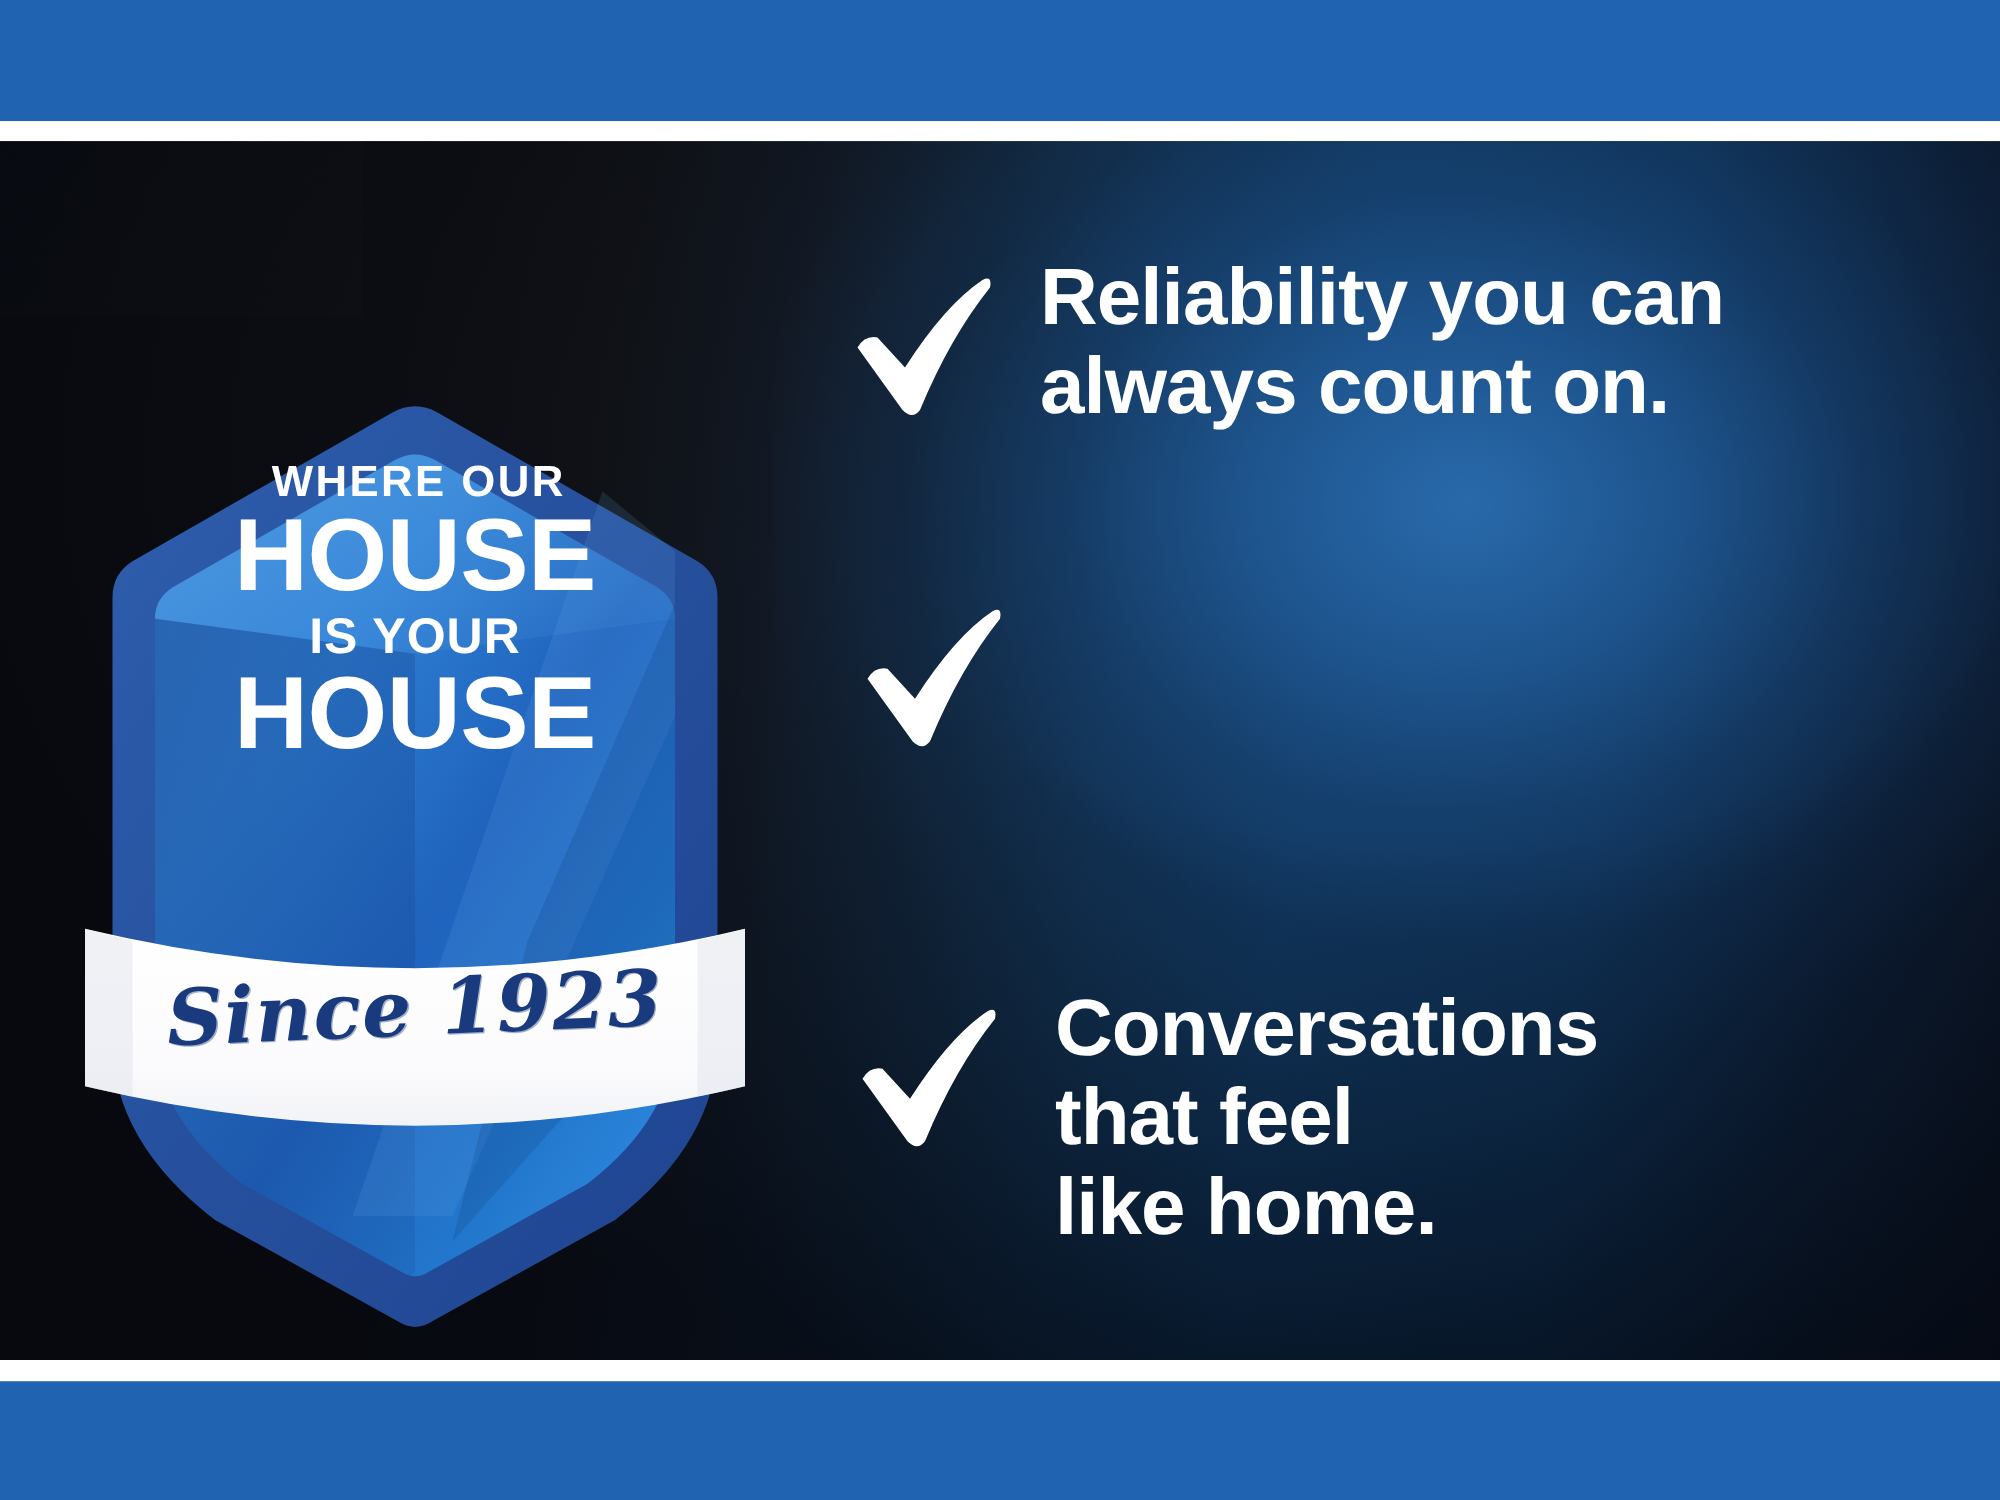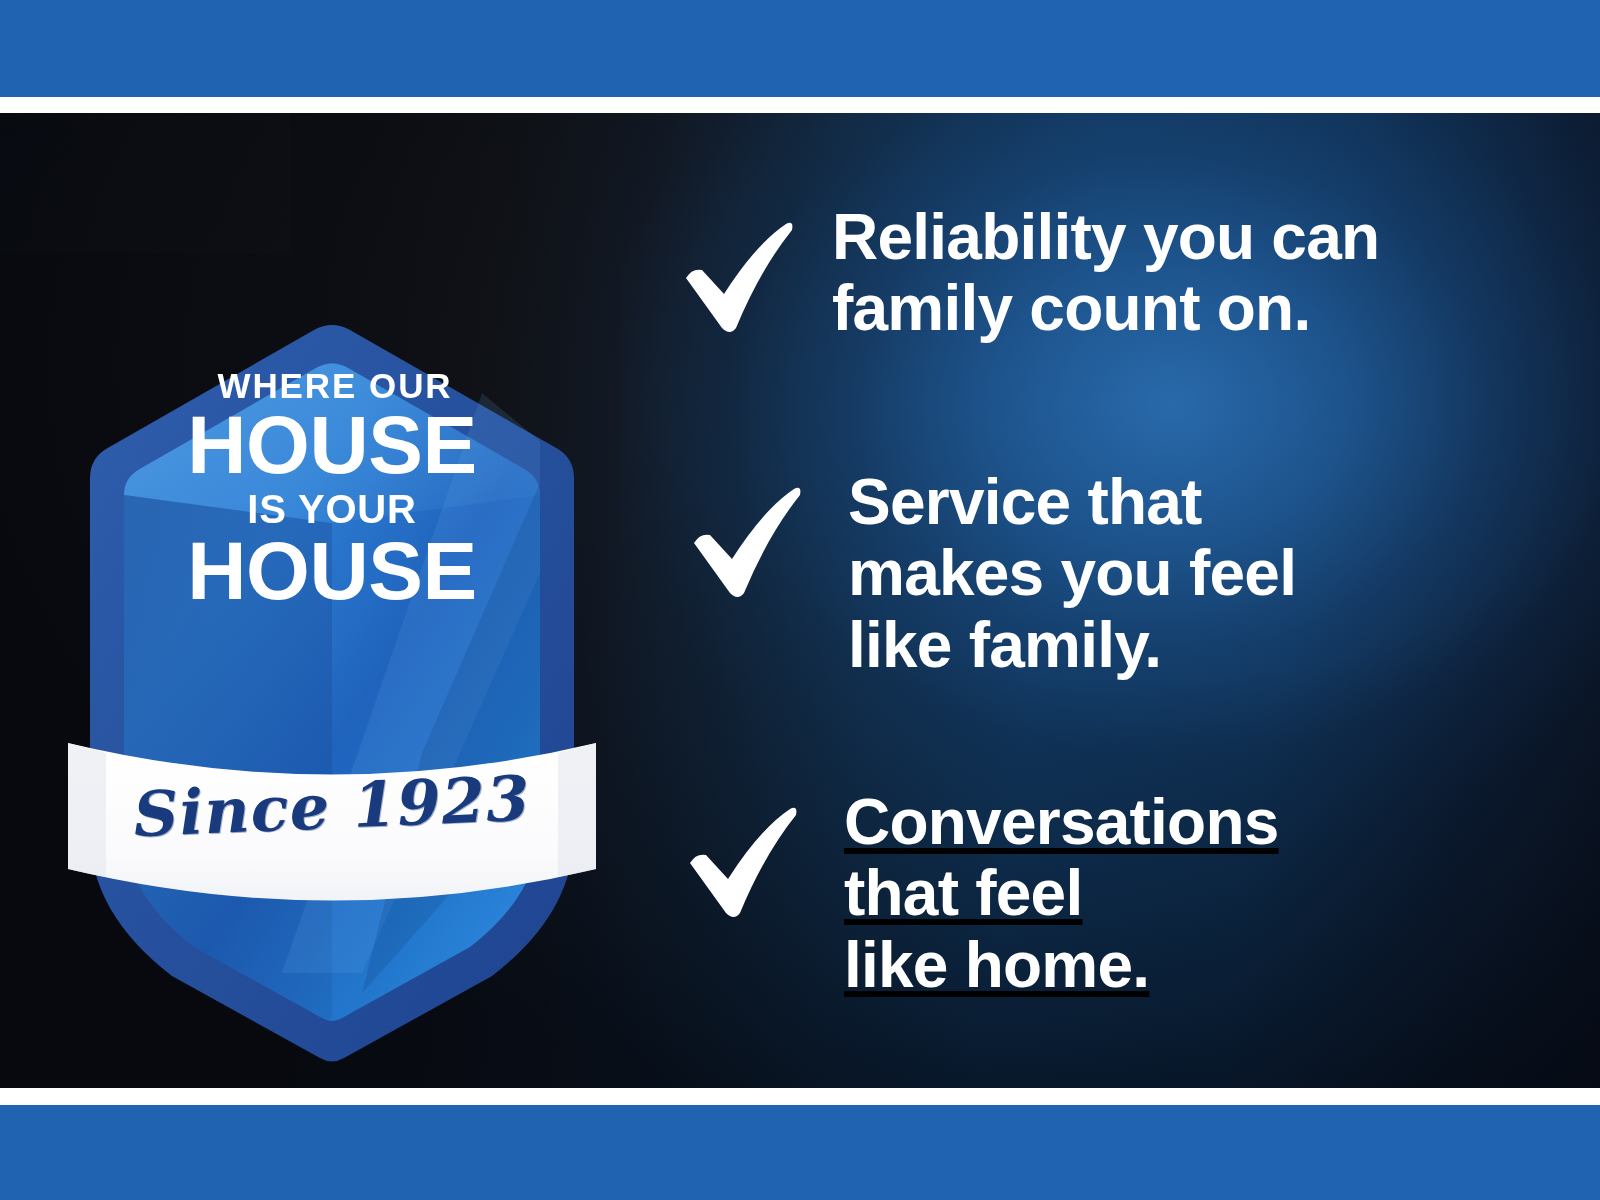--- a/index.html
+++ b/index.html
@@ -155,21 +155,21 @@
     top: 95px;
     width: 900px;
   }
   .bullet-row {
     position: absolute;
     display: flex;
     align-items: flex-start;
   }
   #bullet-0 { top: 0px;   left: 0; }
   #bullet-1 { top: 265px; left: 8px; }
-  #bullet-2 { top: 585px; left: 4px; text-decoration: underline; }
+  #bullet-2 { top: 585px; left: 4px; }
 
   .check-icon {
     flex: 0 0 auto;
     width: 128px;
     height: 118px;
     margin-top: 10px;
   }
   .check-icon svg { display: block; width: 100%; height: 100%; }
 
   .bullet-text {
@@ -302,39 +302,36 @@
                      Q 24 50 34 52
                      L 56 76
                      Q 88 26 118 6
                      Q 126 2 124 12
                      Q 92 52 68 110
                      Q 62 118 54 110
                      Z" fill="#ffffff"></path>
           </svg>
         </span>
         <span class="bullet-text">Reliability you can
-family count on.</span>
+always count on.</span>
       </div>
 
       <div class="bullet-row" id="bullet-1">
         <span class="check-icon">
           <svg viewBox="0 0 128 118" xmlns="http://www.w3.org/2000/svg">
             <path d="M 18 60
                      Q 24 50 34 52
                      L 56 76
                      Q 88 26 118 6
                      Q 126 2 124 12
                      Q 92 52 68 110
                      Q 62 118 54 110
                      Z" fill="#ffffff"></path>
           </svg>
         </span>
-        <span class="bullet-text">Service that
-makes you feel
-like family.</span>
       </div>
 
       <div class="bullet-row" id="bullet-2">
         <span class="check-icon">
           <svg viewBox="0 0 128 118" xmlns="http://www.w3.org/2000/svg">
             <path d="M 18 60
                      Q 24 50 34 52
                      L 56 76
                      Q 88 26 118 6
                      Q 126 2 124 12

